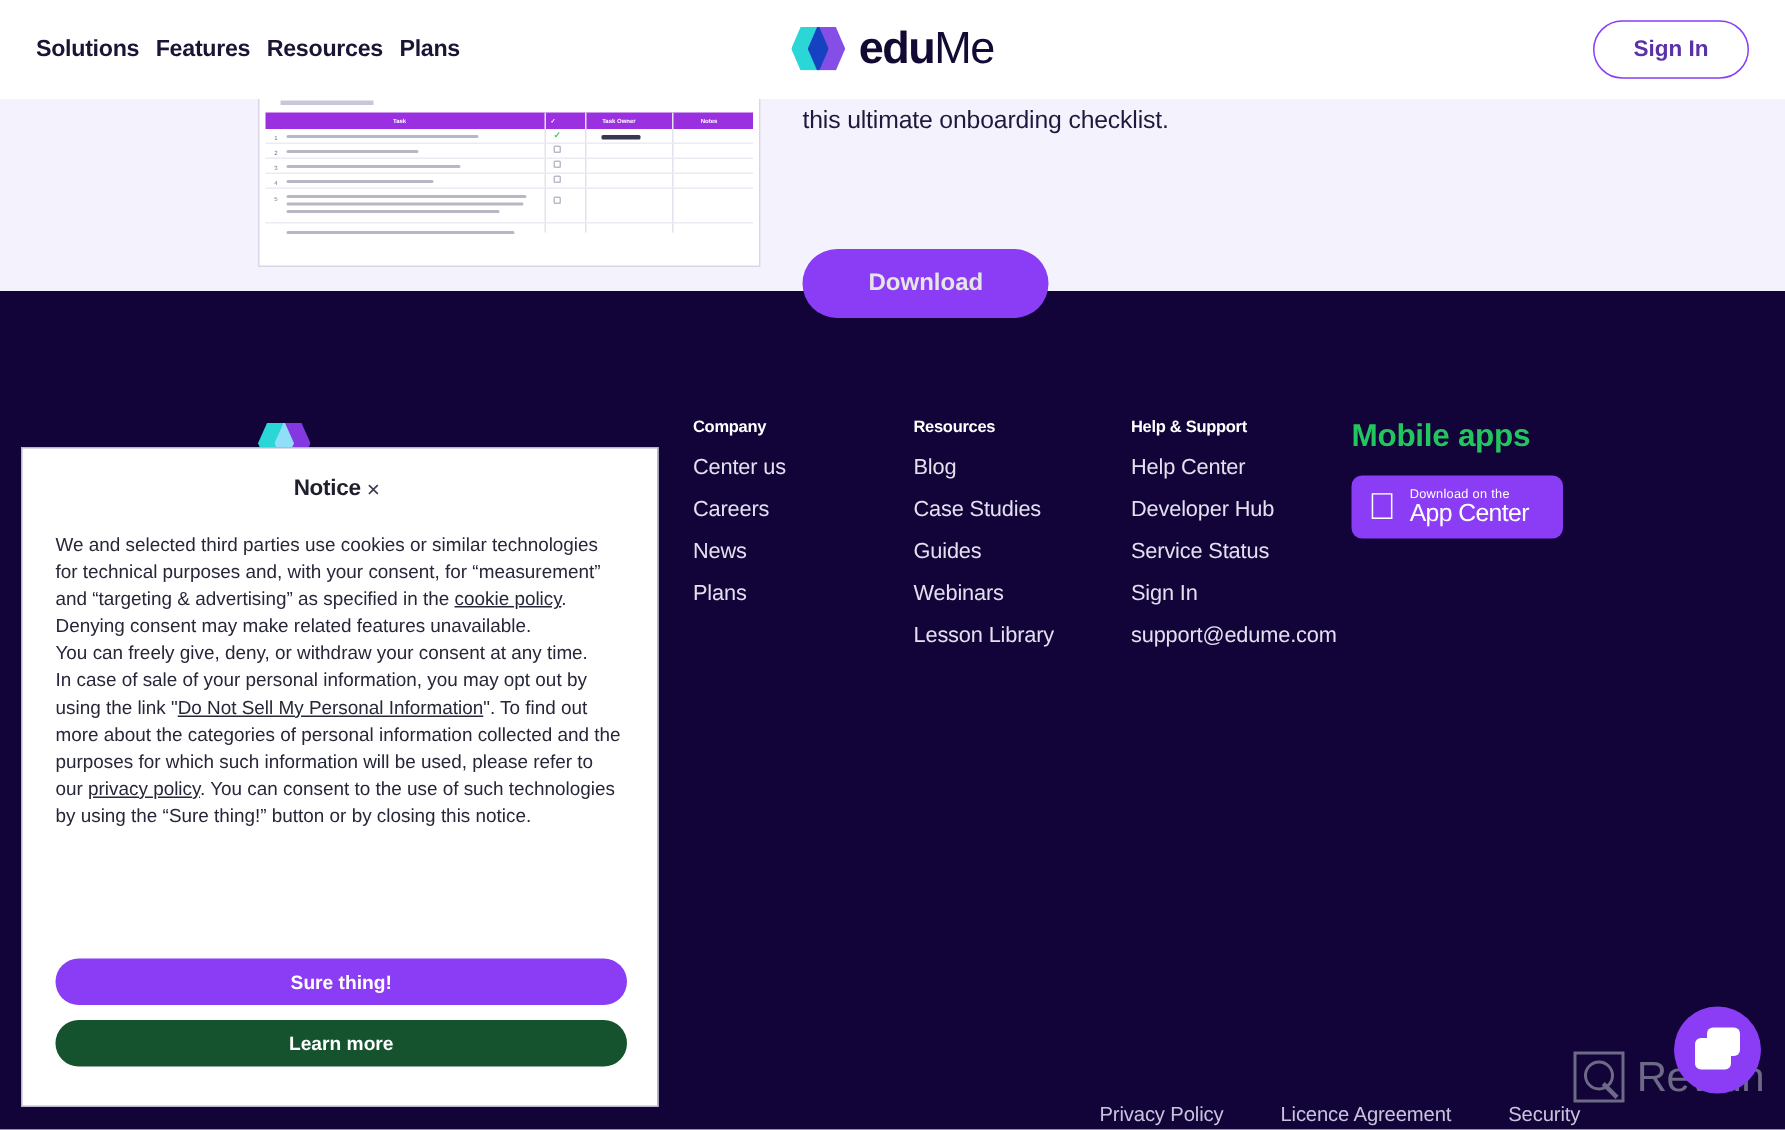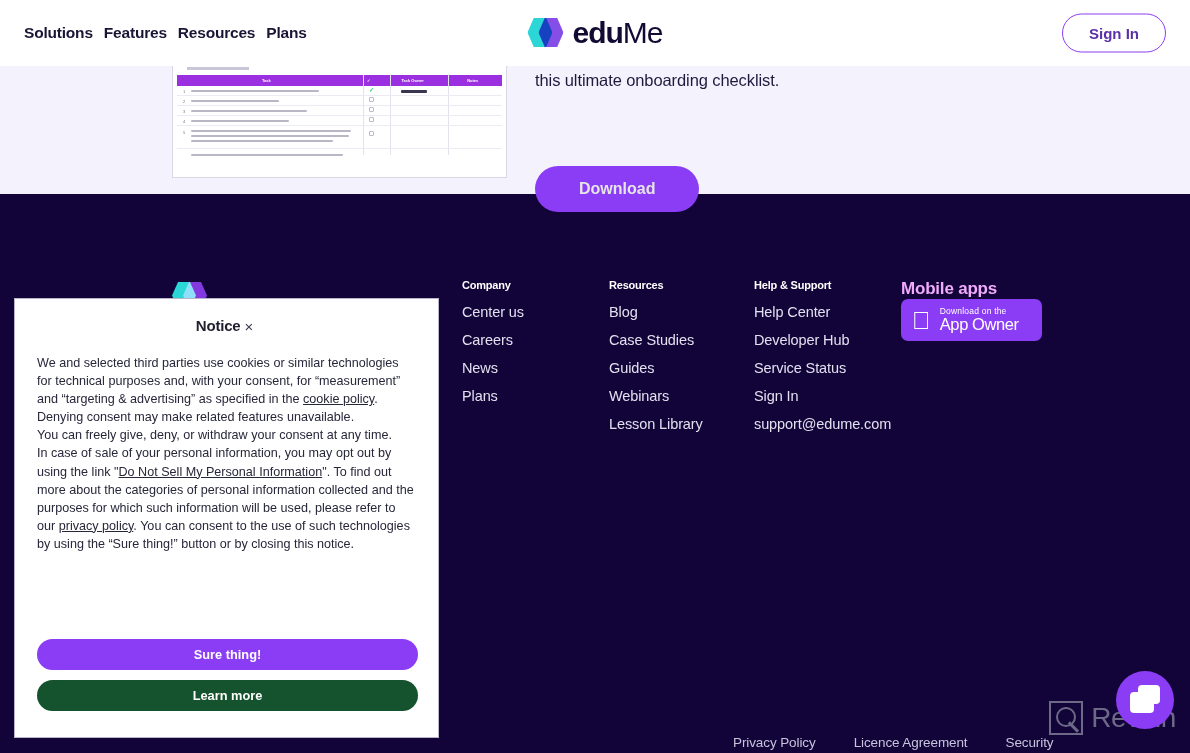--- a/index.html
+++ b/index.html
@@ -156,22 +156,22 @@
   }
   .fcol a {
     font-size: 14.5px; color: #e3e0f0; text-decoration: none;
     margin-bottom: 12px; letter-spacing: -.1px; white-space: nowrap;
     cursor: pointer;
   }
 
   
   .apps { position: absolute; left: 901px; top: 85px; }
   .apps h4 {
-    font-size: 17px; color: #f0abfc; font-weight: 700;
-    letter-spacing: -.2px; white-space: nowrap;
+    font-size: 21px; color: #22c55e; font-weight: 700;
+    margin-bottom: 14px; letter-spacing: -.2px; white-space: nowrap;
   }
   .store-badge {
     width: 141px; height: 42px; background: #8b3df5;
     border-radius: 7px; display: flex; align-items: center;
     gap: 9px; padding: 0 11px; margin-bottom: 11px; cursor: pointer;
   }
   .store-badge .glyph { color: #fff; flex: 0 0 auto; line-height: 1; }
   .store-badge .txt { display: flex; flex-direction: column; line-height: 1.05; }
   .store-badge .small {
     font-size: 8.5px; color: #fff; letter-spacing: .2px; white-space: nowrap;
@@ -383,21 +383,21 @@
         <a>support@edume.com</a>
       </div>
     </div>
 
     <div class="apps">
       <h4>Mobile apps</h4>
       <div class="store-badge">
         <span class="glyph apple"></span>
         <span class="txt">
           <span class="small">Download on the</span>
-          <span class="big">App Owner</span>
+          <span class="big">App Center</span>
         </span>
       </div>
     </div>
 
     <div class="legal">
       <a>Privacy Policy</a>
       <a>Licence Agreement</a>
       <a>Security</a>
     </div>
 

